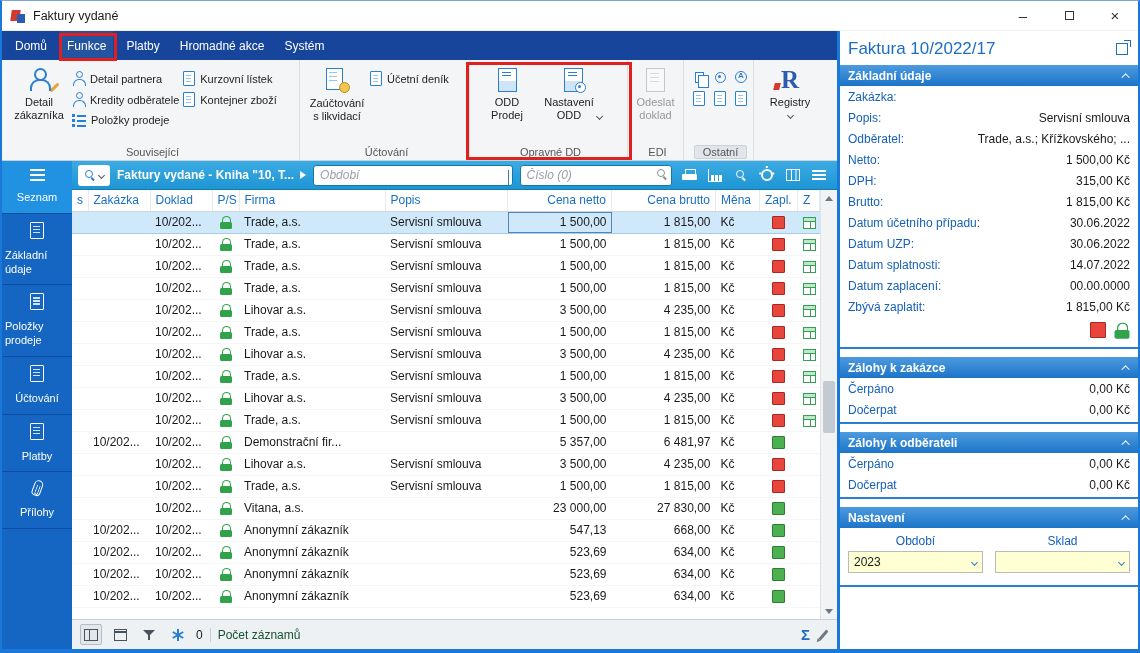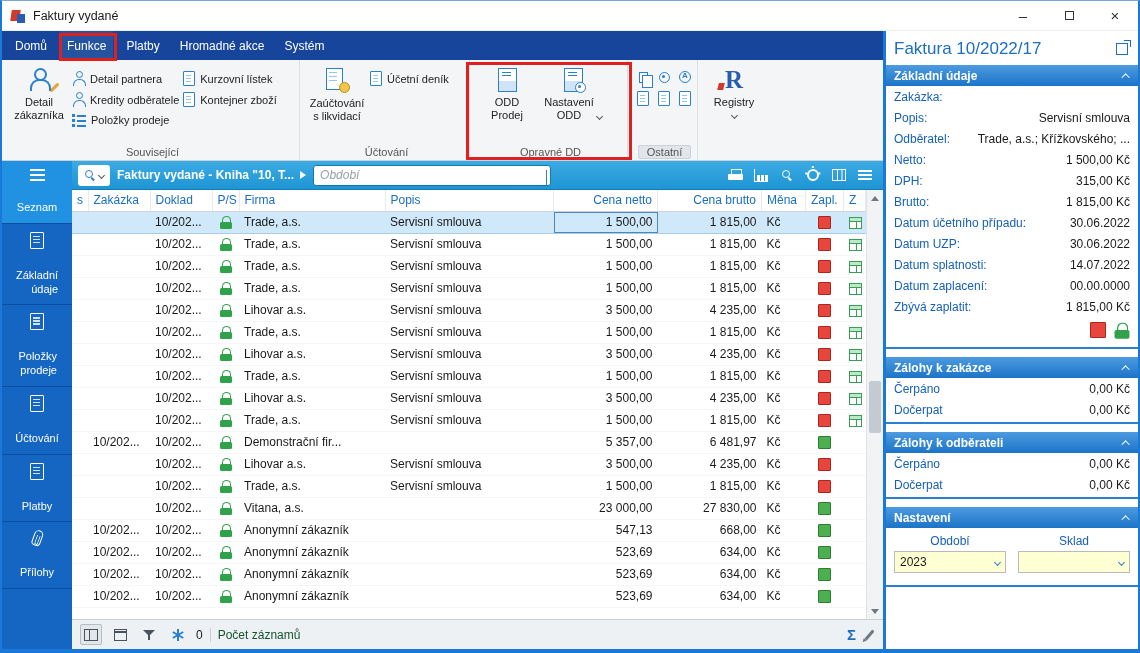--- a/index.html
+++ b/index.html
@@ -18,21 +18,21 @@
   .app-icon:before{content:"";position:absolute;left:1px;top:2px;width:9px;height:11px;background:#d23a2e;transform:skewX(-8deg)}
   .app-icon:after{content:"";position:absolute;right:1px;bottom:1px;width:8px;height:9px;background:#2a5db0}
   .titletext{font-size:12.5px}
   .win-controls{margin-left:auto;display:flex;height:100%}
   .win-btn{width:46px;display:flex;align-items:center;justify-content:center;color:#333;font-size:15px}
   .glyph-max{width:9px;height:9px;border:1.3px solid #333}
   
   .body-split{flex:1;display:flex;min-height:0}
   .left-col{flex:1;display:flex;flex-direction:column;min-width:0}
   .divider{width:3px;background:var(--accent);flex:none}
-  .right-pane{width:252px;flex:none;background:#fff;overflow:hidden;display:flex;flex-direction:column}
+  .right-pane{width:298px;flex:none;background:#fff;overflow:hidden;display:flex;flex-direction:column}
   
   .tabbar{height:29px;flex:none;background:var(--tabbar);display:flex;align-items:stretch;padding-left:6px}
   .tab{color:#fff;padding:0 7px;margin-right:6px;display:flex;align-items:center;font-size:12px}
   .tab.active{background:#24549f}
   
   .ribbon{height:101px;flex:none;background:#f4f5f7;border-bottom:1px solid #ccd1d7;display:flex}
   .rgroup{position:relative;border-right:1px solid #dcdfe3;padding:5px 4px 16px;display:flex;align-items:flex-start}
   .rgroup.noborder{border-right:none}
   .g-souv{width:298px}.g-uct{width:170px}.g-odd{width:158px}.g-edi{width:56px}.g-ost{width:70px}.g-reg{width:72px}
   .glabel{position:absolute;bottom:2px;left:4px;right:0;text-align:center;font-size:11px;color:#555}
@@ -72,21 +72,21 @@
   .oi-copy:after{content:"";position:absolute;left:2px;top:2px;width:9px;height:11px;border:1.3px solid #2a7fd0;background:#fff}
   .oi-gear{width:11px;height:11px;border:1.6px solid #2a7fd0;border-radius:50%;position:relative}
   .oi-gear:after{content:"";position:absolute;left:2.4px;top:2.4px;width:3px;height:3px;border-radius:50%;background:#2a7fd0}
   .oi-a{width:12px;height:12px;border:1.4px solid #2a7fd0;border-radius:50%;position:relative}
   .oi-a:before{content:"A";position:absolute;left:0;right:0;top:-1px;text-align:center;font-size:8px;color:#2a7fd0;font-weight:bold}
   .reg-r{font-family:"Liberation Serif",serif;font-size:25px;line-height:24px;font-weight:bold;color:#2a5db0;position:relative}
   .reg-r:after{content:"";position:absolute;left:-7px;bottom:2px;width:6px;height:7px;background:#d23a2e;transform:skewX(-14deg)}
   
   .main-row{flex:1;display:flex;min-height:0}
   .sidebar{width:70px;flex:none;background:var(--sidebar);display:flex;flex-direction:column}
-  .sb-item{border-bottom:1px solid #0d4ea3;color:#fff;display:flex;flex-direction:column;align-items:center;justify-content:center;gap:20px;text-align:right;font-size:11px;padding:8px 15px;line-height:1.25}
+  .sb-item{border-bottom:1px solid #0d4ea3;color:#fff;display:flex;flex-direction:column;align-items:center;justify-content:center;gap:10px;text-align:left;font-size:11px;padding:8px 3px;line-height:1.25}
   .sb-item.active{background:var(--sidebar-active)}
   .sw-menu{width:15px;height:2px;background:#fff;box-shadow:0 5px 0 #fff,0 10px 0 #fff;margin-bottom:10px}
   .sw-doc{width:14px;height:17px;border:1.5px solid #fff;border-radius:1px;position:relative}
   .sw-doc:after{content:"";position:absolute;left:2px;top:3px;width:7px;height:1.3px;background:#cfe2f6;box-shadow:0 3px 0 #cfe2f6,0 6px 0 #cfe2f6}
   .sw-clip{width:9px;height:16px;border:1.6px solid #fff;border-radius:5px 5px 4px 4px;position:relative;transform:rotate(20deg)}
   .sw-clip:after{content:"";position:absolute;left:2px;top:4px;width:2px;height:9px;border:1.3px solid #fff;border-top:none;border-radius:0 0 2px 2px}
   
   .grid-col{flex:1;display:flex;flex-direction:column;min-width:0}
   .gtoolbar{height:29px;flex:none;background:linear-gradient(var(--toolbar-top),var(--toolbar-bottom));display:flex;align-items:center;gap:7px;padding:0 6px;border-bottom:1px solid #187bb0}
   .tb-btn-white{width:32px;height:21px;background:#fff;border-radius:3px;display:flex;align-items:center;justify-content:center;gap:3px;flex:none}
@@ -281,20 +281,28 @@
           <div class="rbig">
             <span class="odd-doc">
                 <span class="mini-gear"></span>
               </span>
             <span class="rbig-label with-chev"><span>Nastavení
 ODD</span><span class="chev-dd"></span></span>
           </div>
           <span class="glabel">Opravné DD</span>
         </div>
 
+        <div class="rgroup g-edi">
+          <div class="rbig disabled">
+            <span class="edi-doc"></span>
+            <span class="rbig-label">Odeslat
+doklad</span>
+          </div>
+          <span class="glabel">EDI</span>
+        </div>
 
         <div class="rgroup g-ost">
           <div class="ost-grid">
             <span class="oi-copy"></span>
             <span class="oi-gear"></span>
             <span class="oi-a"></span>
             <span class="bi-doc"></span>
             <span class="bi-doc"></span>
             <span class="bi-doc"></span>
           </div>
@@ -345,20 +353,24 @@
               <span class="mag"></span>
               <span class="chev-b dark"></span>
             </div>
             <div class="book">
               <span>Faktury vydané - Kniha "10, T...</span>
               <span class="play"></span>
             </div>
             <div class="tb-field period">
               <input placeholder="Období" style="">
               <span class="combo-chev"><span class="chev-b"></span></span>
+            </div>
+            <div class="tb-field search">
+              <input placeholder="Číslo (0)" style="">
+              <span class="mag gray mag-in"></span>
             </div>
             <div class="tb-icons">
               <span class="ti">
                   <span class="i-print"></span>
                 </span>
               <span class="ti">
                   <span class="i-chart"></span>
                 </span>
               <span class="ti">
                   <span class="mag white"></span>

